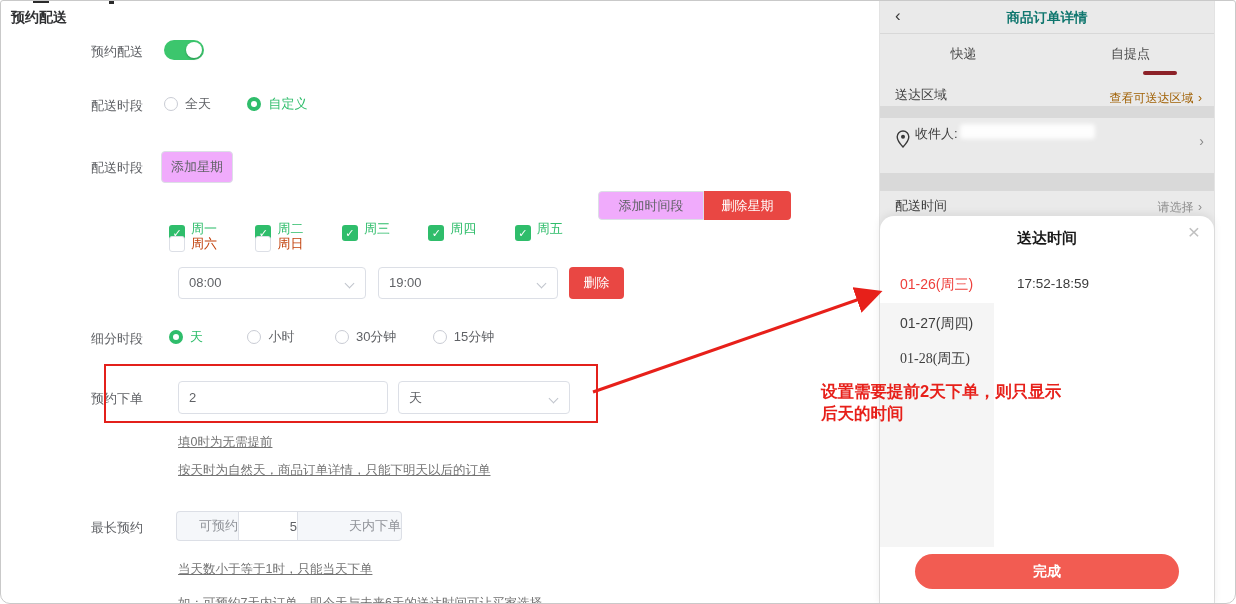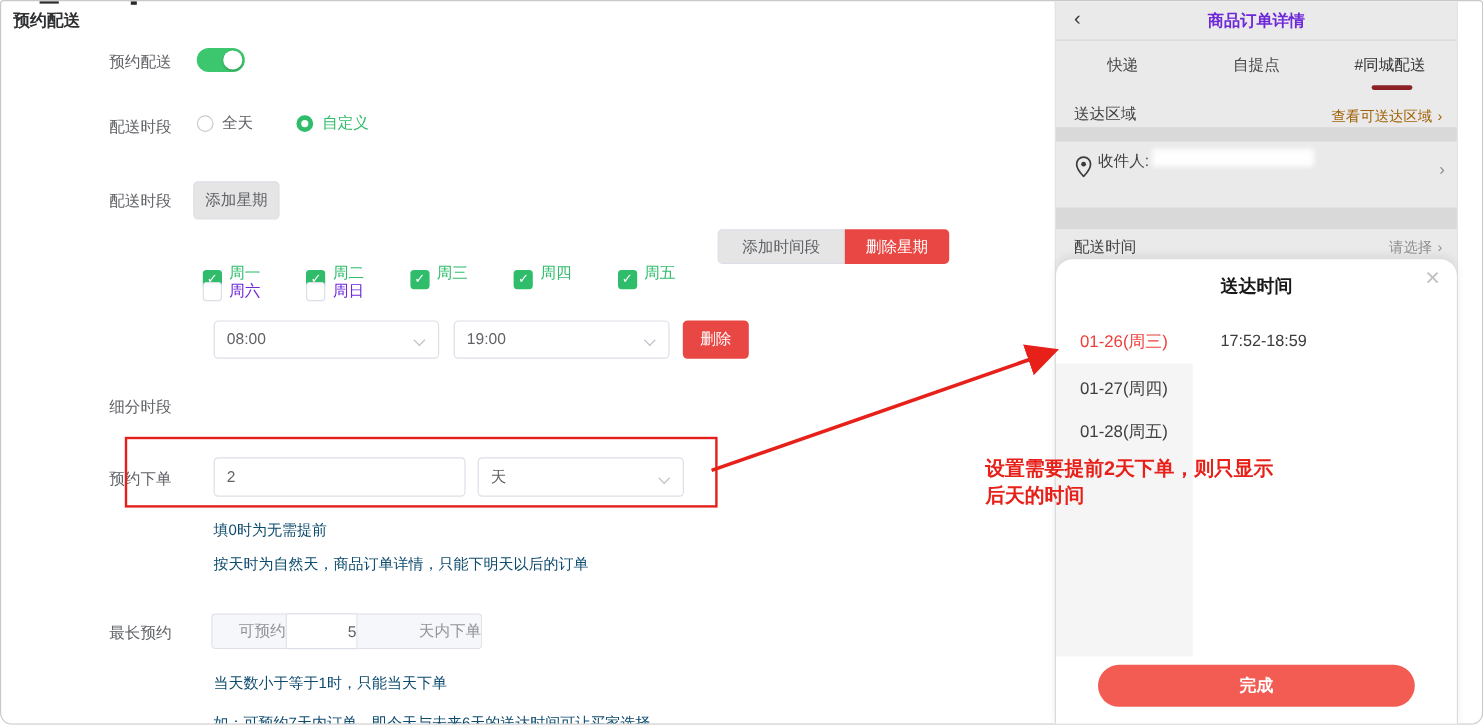--- a/index.html
+++ b/index.html
@@ -15,46 +15,46 @@
   .flabel{ font-size:13px; color:#606266; }
 
   .toggle{ left:163px; top:39px; width:40px; height:20px; background:#3cc66d; border-radius:10px; cursor:pointer; }
   .toggle .knob{ position:absolute; right:2px; top:2px; width:16px; height:16px; background:#fff; border-radius:50%; box-shadow:0 1px 2px rgba(0,0,0,.25); }
 
   .radio{ display:inline-block; width:14px; height:14px; border:1px solid #c9ccd4; border-radius:50%; background:#fff; vertical-align:-3px; margin-right:7px; }
   .radio.sel{ border:4px solid #2fbd6b; }
   .ropt{ font-size:13px; color:#606266; cursor:pointer; }
   .ropt.sel-text{ color:#2fbd6b; }
 
-  .btn-outline{ background:#e5e5e5; border:1px solid #dcdfe6; border-radius:4px; color:#606266; font-size:13px; text-align:center; cursor:pointer; }
+  .btn-outline{ background:#f0abfc; border:1px solid #dcdfe6; border-radius:4px; color:#606266; font-size:13px; text-align:center; cursor:pointer; }
   .btn-red{ background:#e94743; border-radius:4px; color:#fff; font-size:13px; text-align:center; cursor:pointer; }
 
   .cbx{ display:inline-block; width:16px; height:16px; border-radius:3px; vertical-align:-4px; margin-right:6px; }
   .cbx.on{ background:#2fbd6b; color:#fff; font-size:11px; line-height:16px; text-align:center; }
   .cbx.off{ background:#fff; border:1px solid #dcdfe6; }
   .day{ font-size:13px; cursor:pointer; }
-  .day.on{ color:#2fbd6b; } .day.off{ color:#6d28d9; }
+  .day.on{ color:#2fbd6b; } .day.off{ color:#c2410c; }
 
   .select{ background:#fff; border:1px solid #dcdfe6; border-radius:4px; font-size:13px; color:#606266; line-height:30px; padding-left:10px; cursor:pointer; }
   .chev-down{ position:absolute; right:12px; top:12px; width:7px; height:7px; border-right:1.5px solid #c0c4cc; border-bottom:1.5px solid #c0c4cc; transform:rotate(45deg); }
   .textin{ background:#fff; border:1px solid #dcdfe6; border-radius:4px; font-size:13px; color:#606266; padding-left:10px; outline:none; }
 
-  .hint{ font-size:12.5px; color:#0c4a6e; }
+  .hint{ font-size:12.5px; color:#737373;text-decoration:underline; }
   .redbox{ left:103px; top:363px; width:494px; height:59px; border:2px solid #e3201b; z-index:5; }
 
   .seg{ float:left; height:30px; line-height:28px; font-size:13px; text-align:right; }
   .seg-gray{ background:#f5f7fa; border:1px solid #dcdfe6; color:#909399; }
   .seg-mid{ background:#fff; border-top:1px solid #dcdfe6; border-bottom:1px solid #dcdfe6; color:#606266; }
 
   
   .phone{ left:878px; top:0; width:336px; height:604px; background:#eaeaea;
     border-left:1px solid #e3e3e3; border-right:1px solid #e3e3e3; }
   .ph-header{ position:absolute; left:0; top:0; width:100%; height:33px; border-bottom:1px solid #d8d8d8; }
   .ph-back{ position:absolute; left:15px; top:5px; font-size:17px; color:#3a3a3a; cursor:pointer; }
-  .ph-title{ position:absolute; left:0; top:0; width:100%; line-height:33px; text-align:center; font-size:13.5px; font-weight:bold; color:#6d28d9; }
+  .ph-title{ position:absolute; left:0; top:0; width:100%; line-height:33px; text-align:center; font-size:13.5px; font-weight:bold; color:#0f766e; }
   .tabs{ position:absolute; left:0; top:33px; width:100%; height:44px; display:flex; }
   .tab{ flex:1; text-align:center; line-height:40px; font-size:13px; color:#4a4a4a; cursor:pointer; }
   .tab.active{ color:#333; }
   .tab-underline{ position:absolute; left:263px; top:70px; width:34px; height:4px; background:#8c2128; border-radius:2px; }
   .row-label{ font-size:13px; color:#3f3f3f; }
   .muted-link{ font-size:12px; color:#a16207; cursor:pointer; }
   .gap{ position:absolute; left:0; width:100%; background:#d9d9d9; }
   .chev-r{ color:#8a8a8a; font-size:14px; }
   .blur-blob{ position:absolute; left:80px; top:123px; width:135px; height:15px; background:rgba(255,255,255,.92); filter:blur(2px); border-radius:3px; }
 
@@ -114,20 +114,26 @@
     <span>08:00</span>
     <span class="chev-down"></span>
   </div>
   <div class="abs select" style="left:377px;top:266px;width:180px;height:32px;">
     <span>19:00</span>
     <span class="chev-down"></span>
   </div>
   <div class="abs btn-red" style="left:568px;top:266px;width:55px;height:32px;line-height:32px;">删除</div>
 
   <div class="abs flabel" style="left:90px;top:329px;">细分时段</div>
+  <div class="abs" style="left:168px;top:326px;">
+    <span class="ropt sel-text"><span class="radio sel"></span><span>天</span></span>
+    <span class="ropt" style="margin-left:40px;"><span class="radio"></span><span>小时</span></span>
+    <span class="ropt" style="margin-left:36px;"><span class="radio"></span><span>30分钟</span></span>
+    <span class="ropt" style="margin-left:32px;"><span class="radio"></span><span>15分钟</span></span>
+  </div>
 
   <div class="abs redbox"></div>
   <div class="abs flabel" style="left:90px;top:389px;">预约下单</div>
   <input class="abs textin" style="left: 177px; top: 380px; width: 210px; height: 33px;" value="2">
   <div class="abs select" style="left:397px;top:380px;width:172px;height:33px;line-height:31px;z-index:6;">
     <span>天</span>
     <span class="chev-down" style="top:13px;"></span>
   </div>
   <div class="abs hint" style="left:177px;top:433px;">填0时为无需提前</div>
   <div class="abs hint" style="left:177px;top:461px;">按天时为自然天，商品订单详情，只能下明天以后的订单</div>
@@ -142,21 +148,20 @@
   <div class="abs hint" style="left:177px;top:594px;">如：可预约7天内订单，即今天与未来6天的送达时间可让买家选择</div>
 
   <div class="abs phone">
     <div class="ph-header">
       <span class="ph-back">‹</span>
       <div class="ph-title">商品订单详情</div>
     </div>
     <div class="tabs">
       <div class="tab">快递</div>
       <div class="tab">自提点</div>
-      <div class="tab active">#同城配送</div>
     </div>
     <div class="tab-underline"></div>
 
     <div class="abs row-label" style="left:15px;top:85px;">送达区域</div>
     <div class="abs" style="right:12px;top:87px;">
       <span class="muted-link">查看可送达区域</span>
       <span class="muted-link">›</span>
     </div>
 
     <div class="gap" style="top:105px;height:12px;"></div>
@@ -176,21 +181,21 @@
       <span style="font-size:12px;color:#8f8f8f;">请选择</span>
       <span style="font-size:12px;color:#8f8f8f;">›</span>
     </div>
 
     <div class="modal">
       <div class="modal-title">送达时间</div>
       <div class="modal-close">×</div>
       <div class="date-col-bg"></div>
       <div class="date-row sel" style="top:50px;">01-26(周三)</div>
       <div class="date-row" style="top:89px;">01-27(周四)</div>
-      <div class="date-row" style="top:125px;">01-28(周五)</div>
+      <div class="date-row" style="top:125px;font-family:Liberation Serif, serif;">01-28(周五)</div>
       <div class="slot-time">17:52-18:59</div>
       <div class="done-btn">完成</div>
     </div>
   </div>
 
   <div class="abs annotation">
     <div>设置需要提前2天下单，则只显示</div>
     <div>后天的时间</div>
   </div>
   <svg class="abs arrow-svg" width="300" height="118">

